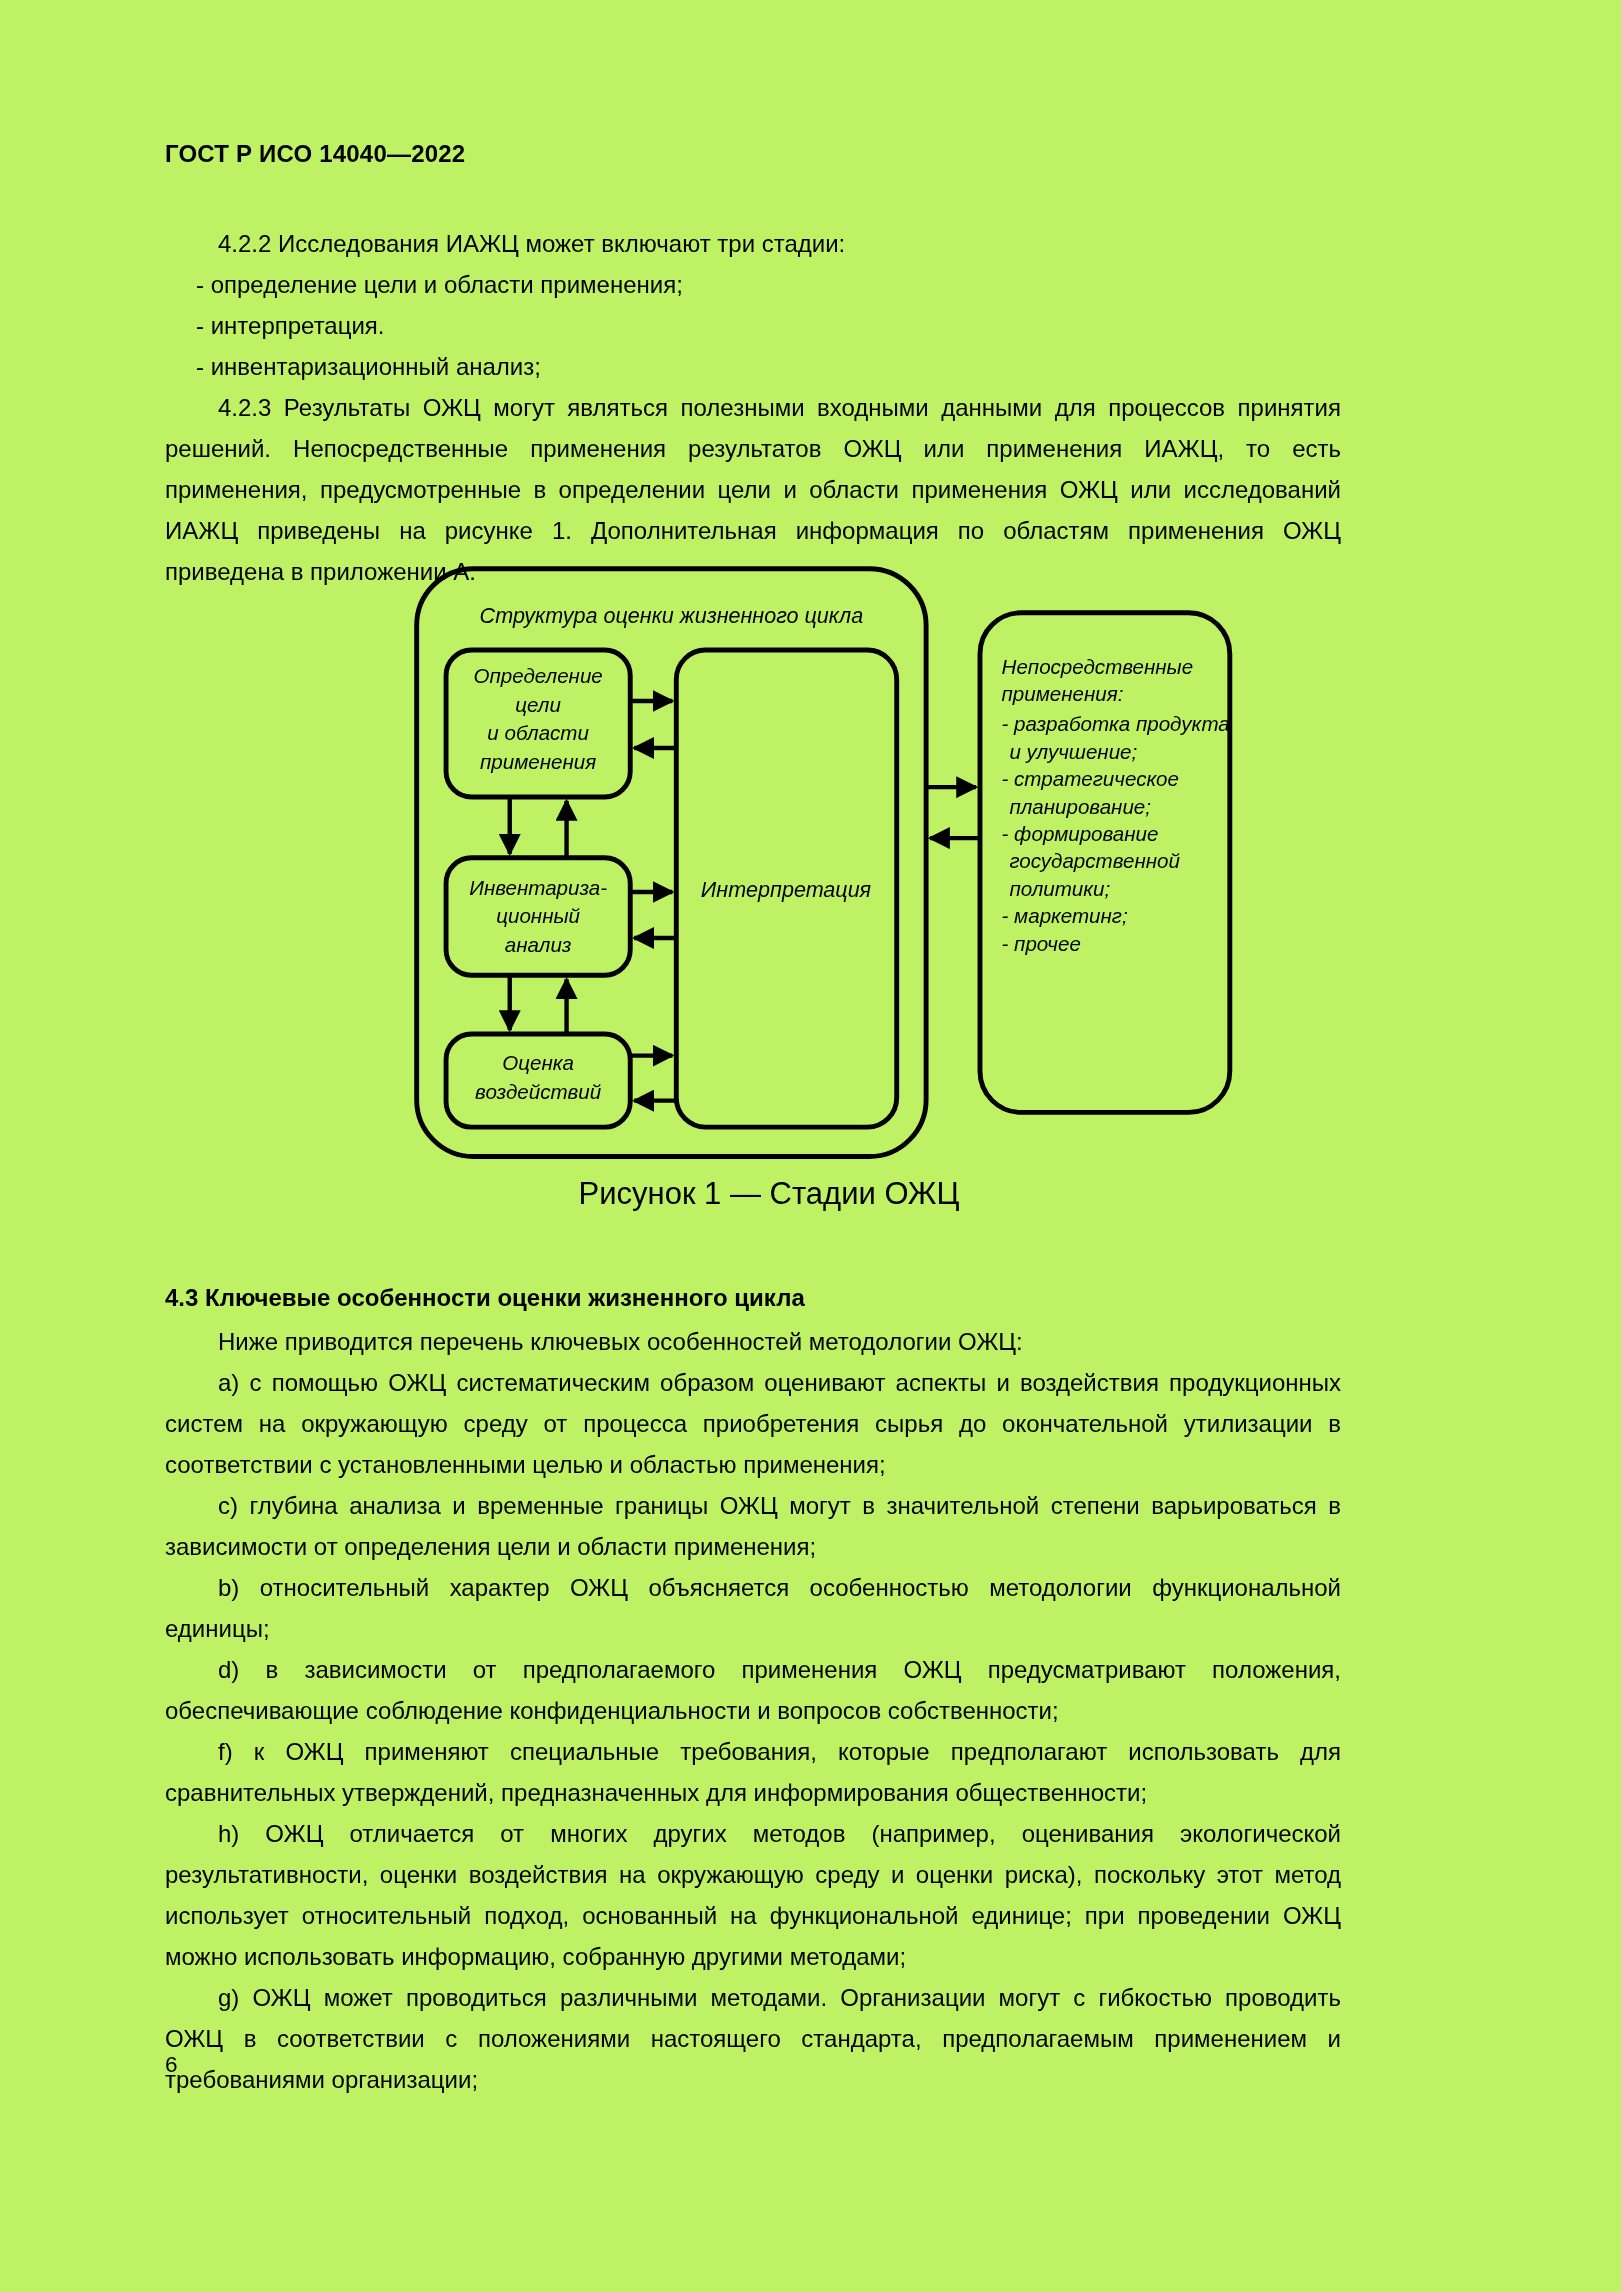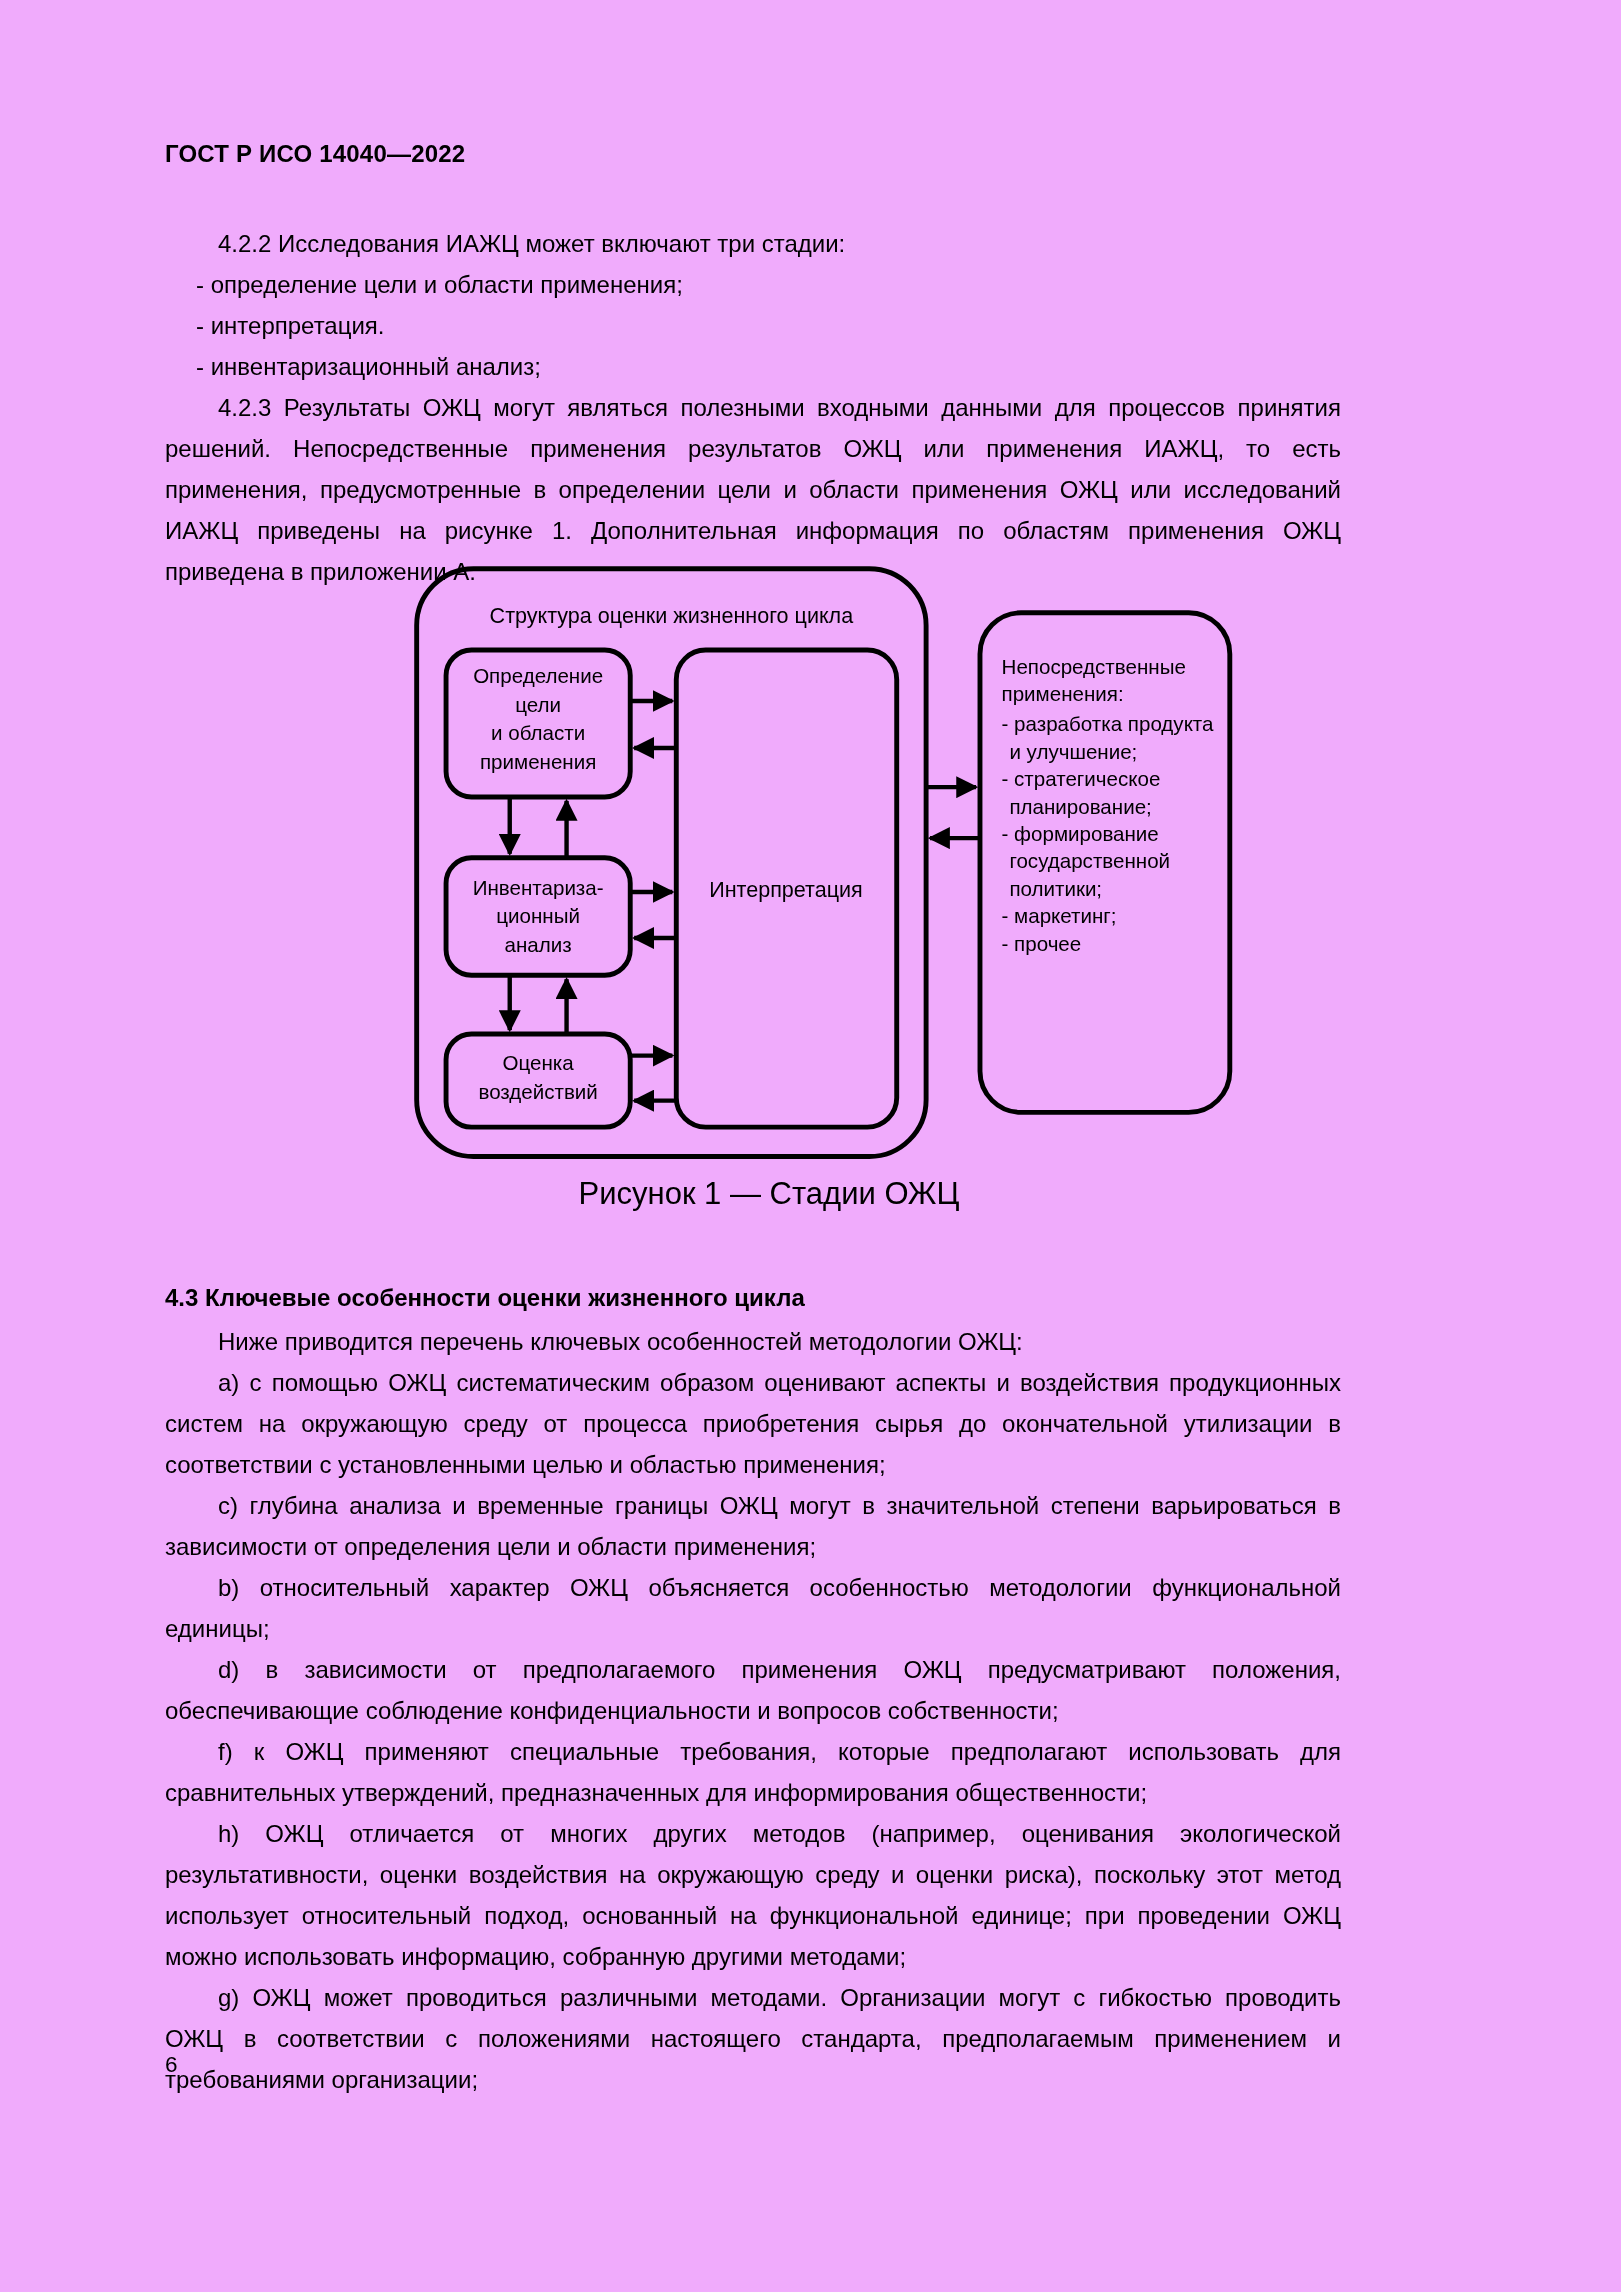--- a/index.html
+++ b/index.html
@@ -8,21 +8,21 @@
     background: #ffffff;
   }
   body {
     font-family: "Liberation Sans", sans-serif;
     color: #000000;
   }
   .page {
     position: relative;
     width: 1621px;
     height: 2293px;
-    background: #f0abfc;
+    background: #bef264;
     box-sizing: border-box;
     overflow: hidden;
   }
   .header {
     position: absolute;
     left: 165px;
     top: 140px;
     font-size: 24px;
     font-weight: bold;
     letter-spacing: 0.2px;
@@ -41,20 +41,21 @@
     text-justify: inter-word;
   }
   p.indent { text-indent: 53px; }
   p.dash   { text-indent: 31px; }
 
   .figure-wrap {
     position: absolute;
     left: 0;
     top: 554px;
     width: 1621px;
+    font-style: italic;
   }
   .fig-caption {
     position: absolute;
     left: 0;
     top: 1176px;
     width: 1538px;
     text-align: center;
     font-size: 31px;
   }
   .section-heading {

